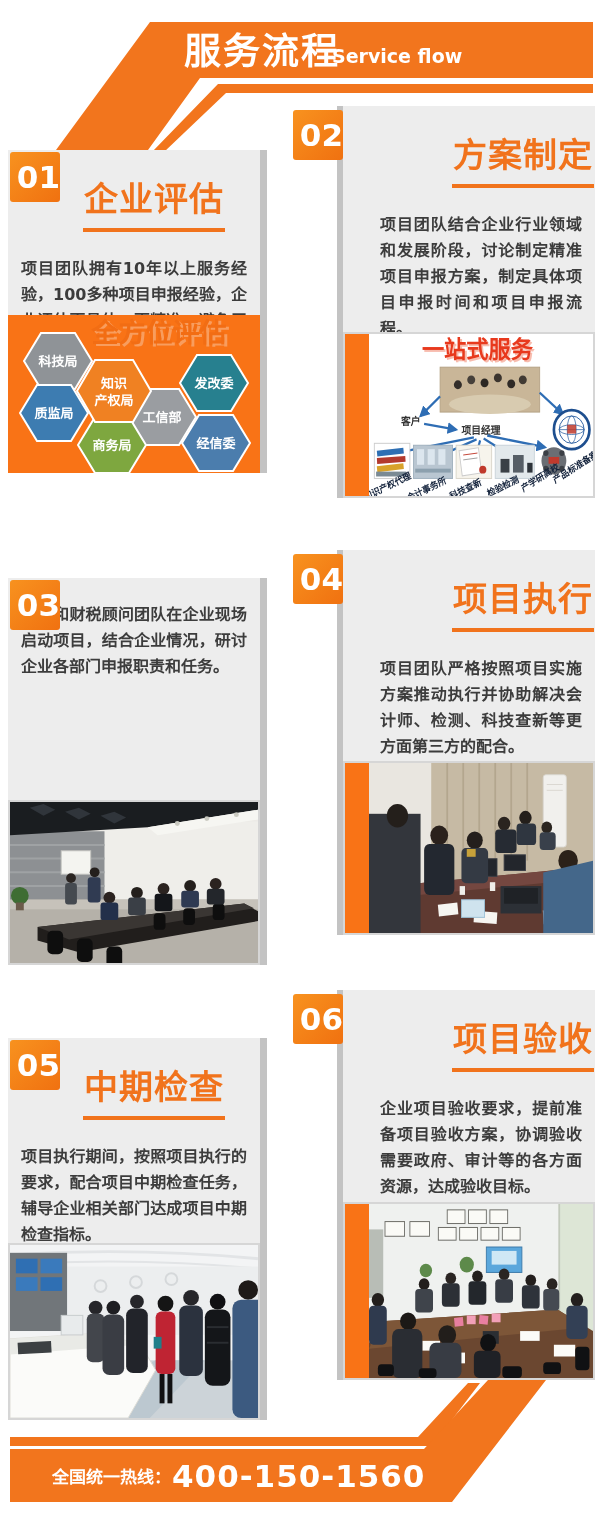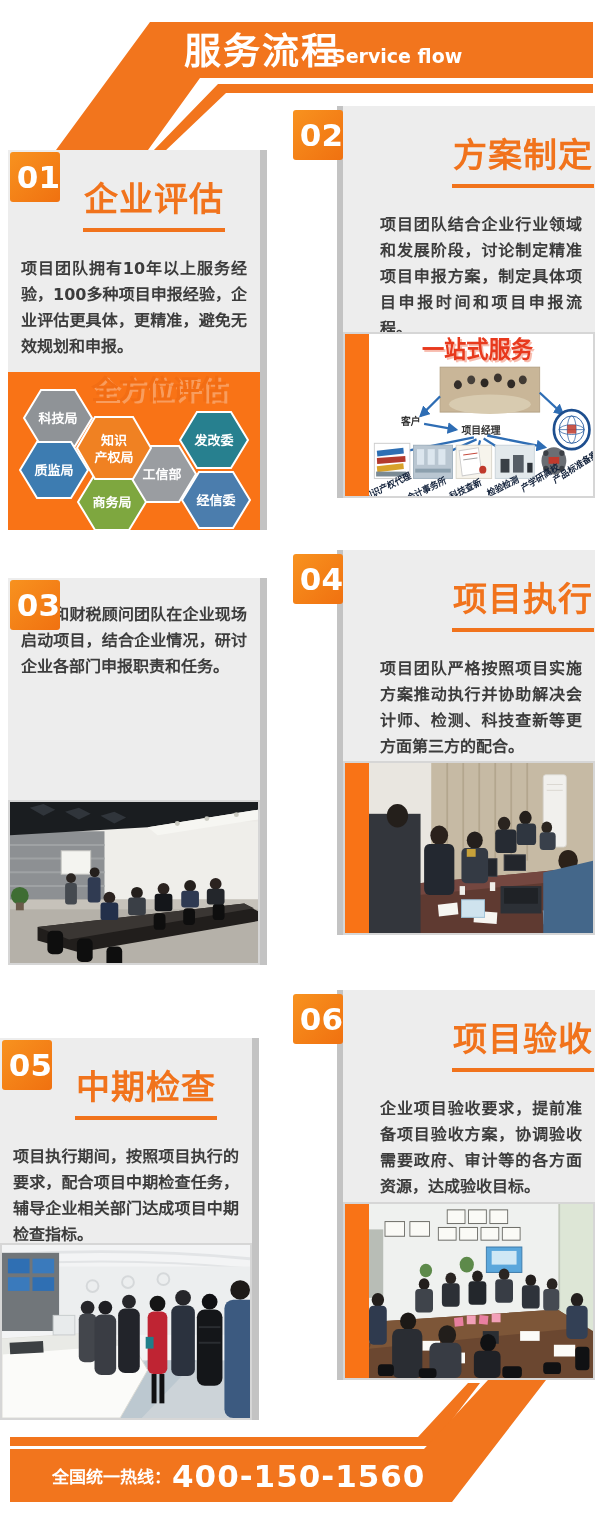--- a/index.html
+++ b/index.html
@@ -42,21 +42,21 @@
     <polygon points="150,22 593,22 593,78 200,78 148,150 56,150" fill="#F2751D"></polygon>
     <polygon points="218,84 593,84 593,93 226,93 164,152 152,152" fill="#F2751D"></polygon>
     <text class="hdr-title" x="262" y="64" text-anchor="middle">服务流程</text>
     <text class="hdr-sub" x="332" y="63">Service flow</text>
   </svg>
 
   <section class="step col-l" style="left:8px;top:150px;">
     <div class="badge">
       <span>01</span>
     </div>
-    <div class="card" style="height:222px">
+    <div class="card" style="height:165px">
       <div class="title-wrap">
         <h2 class="step-title">企业评估</h2>
         <div class="underline"></div>
       </div>
       <p class="desc">项目团队拥有10年以上服务经验，100多种项目申报经验，企业评估更具体，更精准，避免无效规划和申报。</p>
     </div>
     <div class="img" style="height:158px">
       <svg viewBox="0 0 252 158" preserveAspectRatio="none">
         <text x="154" y="29" font-size="27" font-weight="bold" fill="#F8B98E" text-anchor="middle" opacity="0.6">全方位评估</text>
         <text x="151" y="27" font-size="27" font-weight="bold" fill="#F26D14" text-anchor="middle">全方位评估</text>
@@ -311,21 +311,21 @@
             <rect x="166" y="62" width="22" height="22" rx="4" fill="#2F3640"></rect>
           <circle cx="200" cy="66" r="6" fill="#2A241F"></circle>
             <rect x="192" y="71" width="18" height="18" rx="4" fill="#39404B"></rect>
           <circle cx="224" cy="100" r="11" fill="#2B2119"></circle>
             <polygon points="196,112 252,100 252,174 196,174" fill="#44678A"></polygon>
         </g>
       </svg>
     </div>
   </section>
 
-  <section class="step col-l" style="left:0;top:1038px;">
+  <section class="step col-l" style="left:8px;top:1038px;">
     <div class="badge">
       <span>05</span>
     </div>
     <div class="card" style="height:205px">
       <div class="title-wrap">
         <h2 class="step-title">中期检查</h2>
         <div class="underline"></div>
       </div>
       <p class="desc">项目执行期间，按照项目执行的要求，配合项目中期检查任务，辅导企业相关部门达成项目中期检查指标。</p>
     </div>

